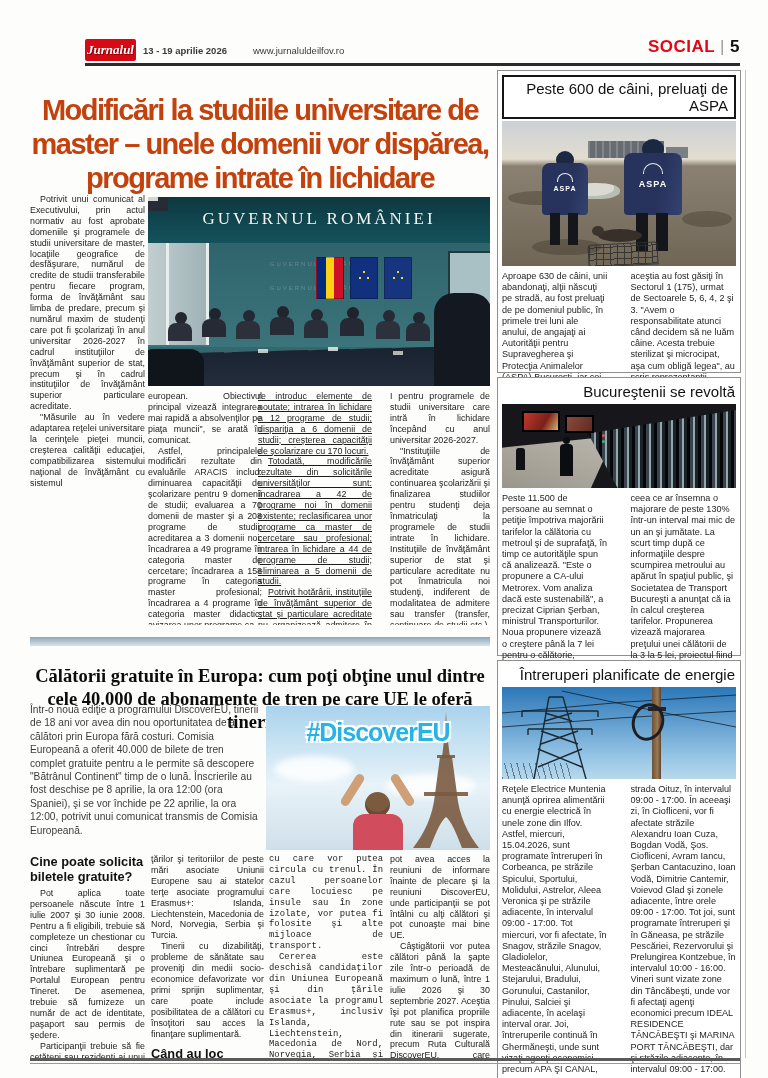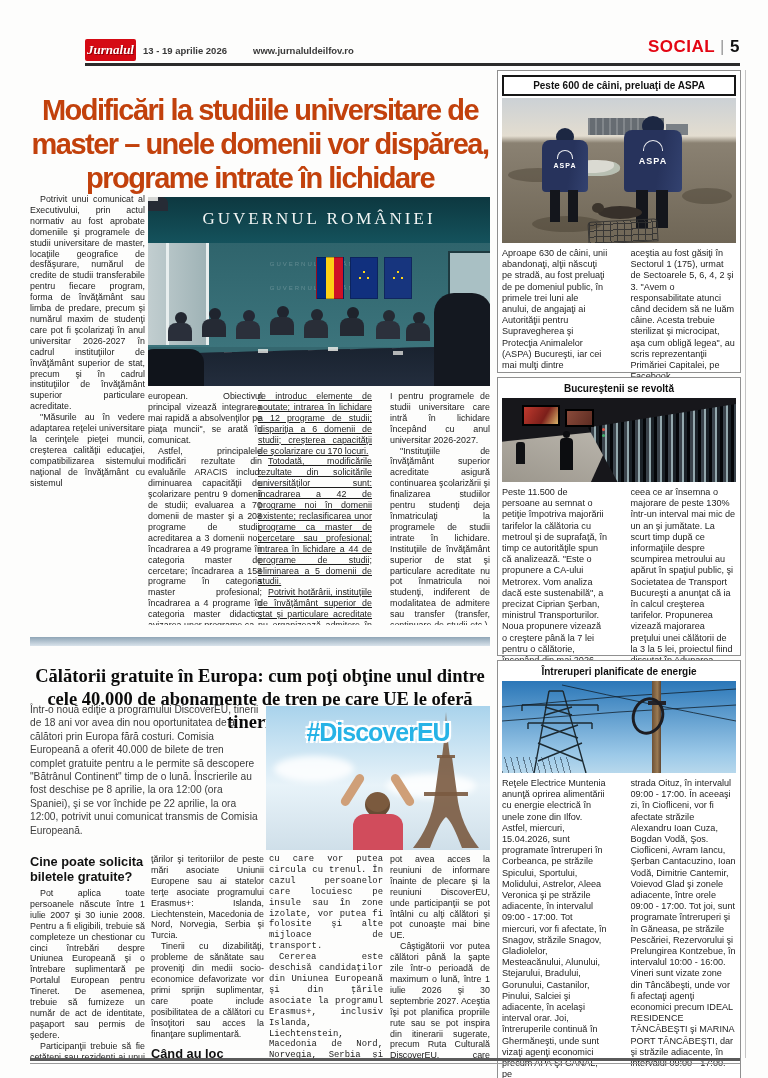--- a/index.html
+++ b/index.html
@@ -6,21 +6,21 @@
   .page{position:relative;width:768px;height:1078px;background:#fdfdfc;overflow:hidden;
         font-family:"Liberation Sans",sans-serif;color:#1a1a1a;margin:0 auto;}
   .abs{position:absolute;}
 
   
   .logo{left:85px;top:39px;width:51px;height:22px;background:#d50a14;color:#fff;
         font-family:"Liberation Serif",serif;font-style:italic;font-weight:bold;font-size:13px;
         display:flex;align-items:center;justify-content:center;border-radius:2px;
         text-shadow:1px 1px 0 #8c0007;}
   .h-date{left:143px;top:45px;font-size:9.5px;font-weight:bold;color:#3a3a3a;}
-  .h-url{left:253px;top:45px;font-size:9.5px;font-weight:bold;color:#3a3a3a;}
+  .h-url{left:253px;top:45px;font-size:9.5px;font-weight:normal;color:#3a3a3a;}
   .h-section{right:28px;top:37px;font-size:17px;font-weight:bold;letter-spacing:.5px;}
   .h-section .soc{color:#e30613;}
   .h-section .sep{color:#9a9a9a;font-weight:normal;padding:0 5px;}
   .h-section .pg{color:#111;}
   .h-rule{left:85px;top:63px;width:655px;height:3px;background:#2b2b2b;}
 
   
   .headline{left:28px;top:74px;width:464px;text-align:center;font-weight:bold;color:#c2410c;
             font-size:29px;line-height:34px;letter-spacing:-1.5px;font-stretch:condensed;}
   .col{overflow:hidden;font-size:8.9px;line-height:10.9px;text-align:justify;color:#1c1c1c;}
@@ -108,21 +108,21 @@
   .du-arm-l{left:82px;top:66px;transform:rotate(32deg);}
   .du-arm-r{left:132px;top:66px;transform:rotate(-32deg);}
   .du-torso{left:87px;top:108px;width:50px;height:36px;border-radius:12px 12px 0 0;background:#d14c5c;}
 
   
   .sb{position:absolute;left:497px;width:244px;background:#fff;border:1px solid #8f8f8f;
       padding:4px;box-sizing:border-box;}
   .sb1{top:70px;height:303px;}
   .sb2{top:377px;height:279px;}
   .sb3{top:660px;height:444px;}
-  .sb-title{font-size:10px;font-weight:bold;color:#111;margin:1px 1px 4px;text-align:center;}
+  .sb-title{font-size:15px;font-weight:normal;color:#111;margin:1px 1px 4px;text-align:right;}
   .sb-title.boxed{border:2px solid #161616;padding:3px 6px;margin:0 0 2px;}
   .sb-photo{position:relative;width:234px;overflow:hidden;}
   .sb-cols{display:flex;gap:23px;margin-top:5px;}
   .sb-col{flex:1;font-size:9.1px;line-height:11.2px;color:#242424;text-align:left;overflow:hidden;}
 
   
   .photo-aspa{height:145px;background:linear-gradient(180deg,#ccd1d5 0,#e3ddd0 38px,#8a8172 45px,#6f6656 145px);}
   .as-bldg{left:86px;top:20px;width:76px;height:17px;background:#666c72;
            background-image:repeating-linear-gradient(90deg,rgba(255,255,255,.18) 0 2px,transparent 2px 7px);}
   .as-bldg2{left:164px;top:26px;width:22px;height:11px;background:#7a8086;}

